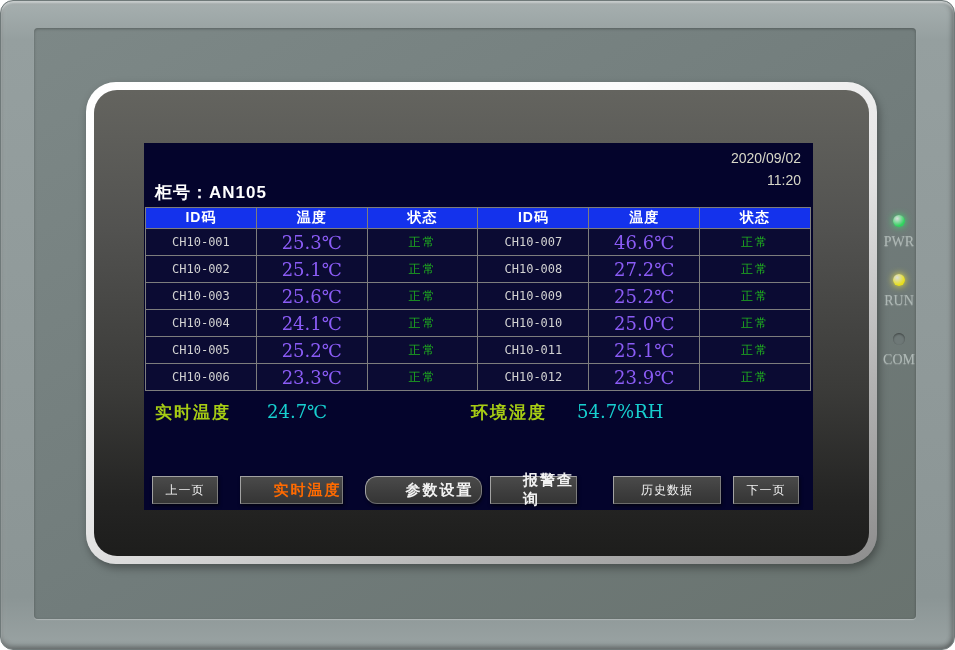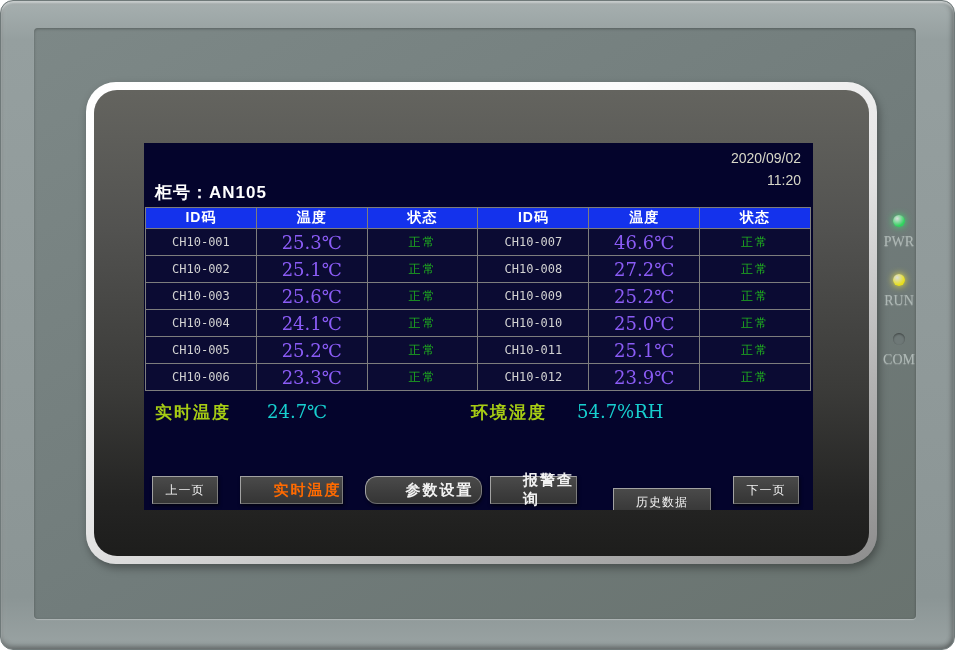--- a/index.html
+++ b/index.html
@@ -57,21 +57,21 @@
     border:1px solid #a2a2a2;border-bottom-color:#6c6c6c;border-right-color:#7c7c7c;
     color:#f2f2f2;cursor:pointer;box-shadow:1px 2px 3px rgba(0,0,0,.6);
   }
   .hmi-btn.small{font-size:12px;letter-spacing:1px;}
   .hmi-btn.big{font-size:15px;font-weight:bold;letter-spacing:2px;padding-left:32px;}
   .hmi-btn.active{color:#ff6a00;}
   .btn-prev{left:8px;width:66px;}
   .btn-realtime{left:96px;width:103px;}
   .btn-params{left:221px;width:117px;border-radius:12px;}
   .btn-alarm{left:346px;width:87px;}
-  .btn-history{left:469px;width:98px;margin-top:12px;}
+  .btn-history{left:469px;width:108px;}
   .btn-next{left:589px;width:66px;}
   
   .led-col{position:absolute;left:876px;top:212px;width:44px;}
   .led-group{text-align:center;margin-bottom:22px;}
   .led-dot{display:inline-block;width:12px;height:12px;border-radius:50%;}
   .led-label{margin-top:3px;color:#aeb8b5;font-family:"Liberation Serif",serif;font-size:14px;
     text-shadow:0 1px 1px rgba(255,255,255,.22);}
 </style>
 </head>
 <body>

